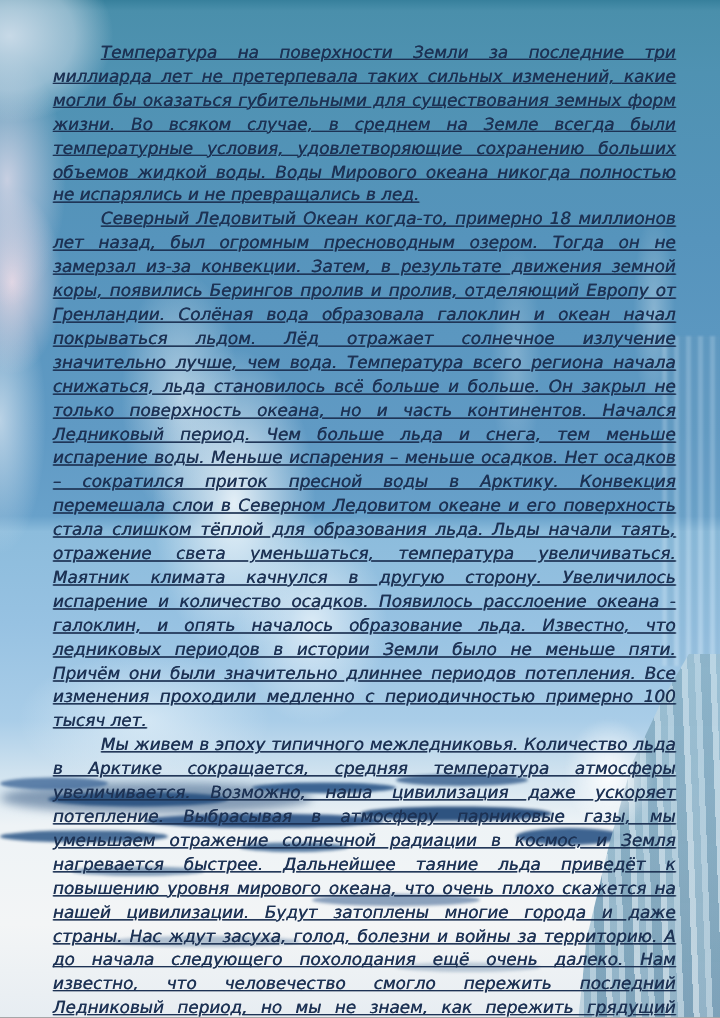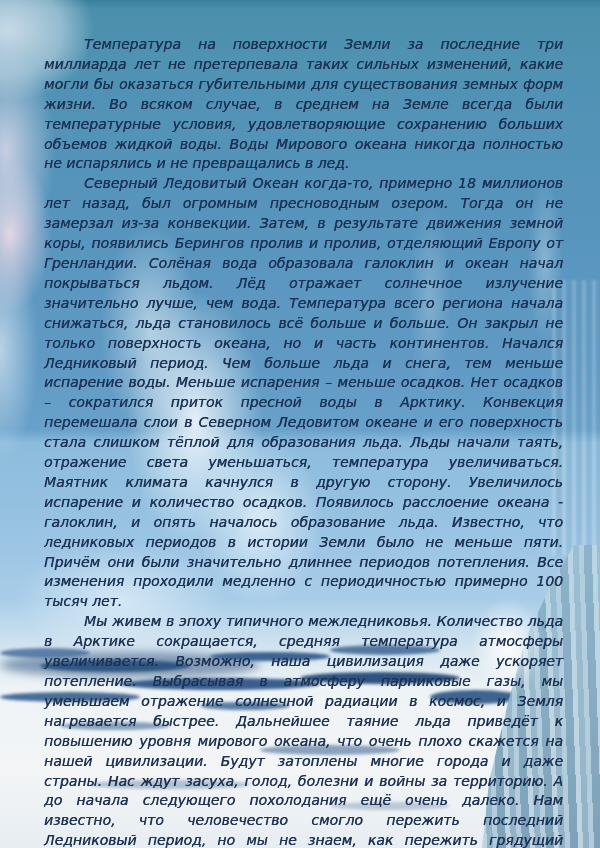--- a/index.html
+++ b/index.html
@@ -69,21 +69,21 @@
   .text-block {
     position: absolute;
     left: 44px; top: 35px; width: 519px;
     color: #1d3254;
     font-style: italic;
     font-size: 14px;
     line-height: 19.9px;
     text-align: justify;
     text-shadow: 0.35px 0 0 currentColor;
   }
-  .text-block p { margin: 0; text-indent: 40px; }
+  .text-block p { margin: 0; text-indent: 40px; text-decoration: underline; }
 </style>
 </head>
 <body>
 
 <div class="page">
 
   <div class="bg-sky"></div>
   <div class="bg-ice-texture"></div>
   <div class="glacier-upper"></div>
 

